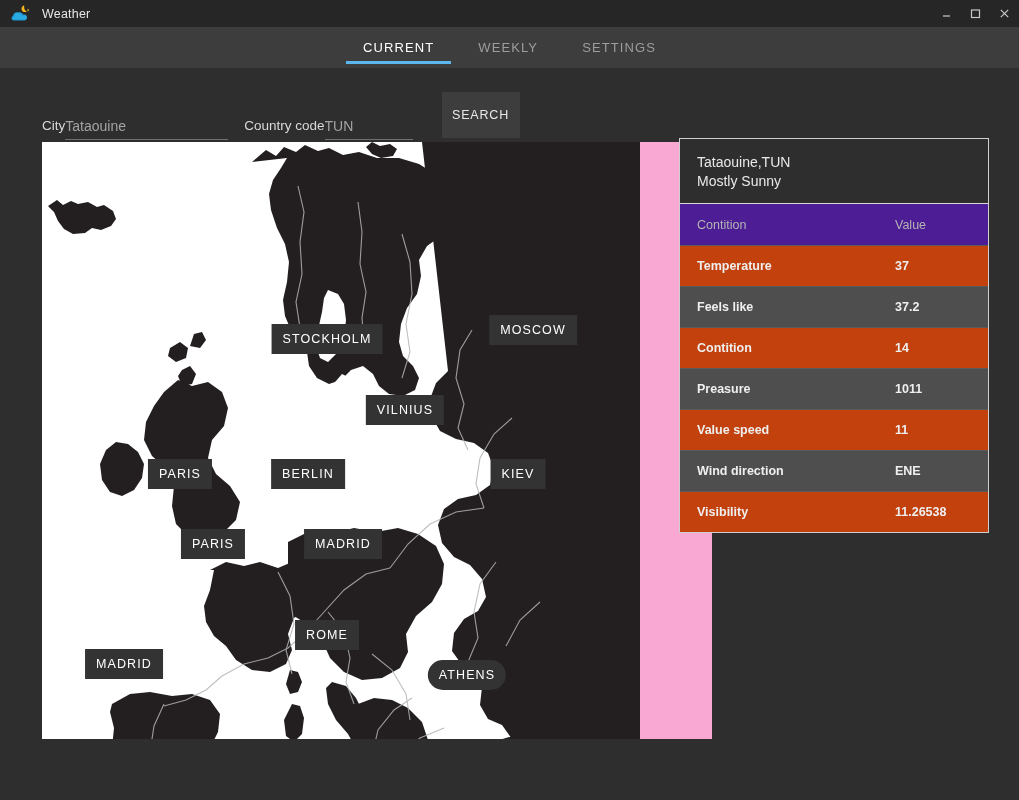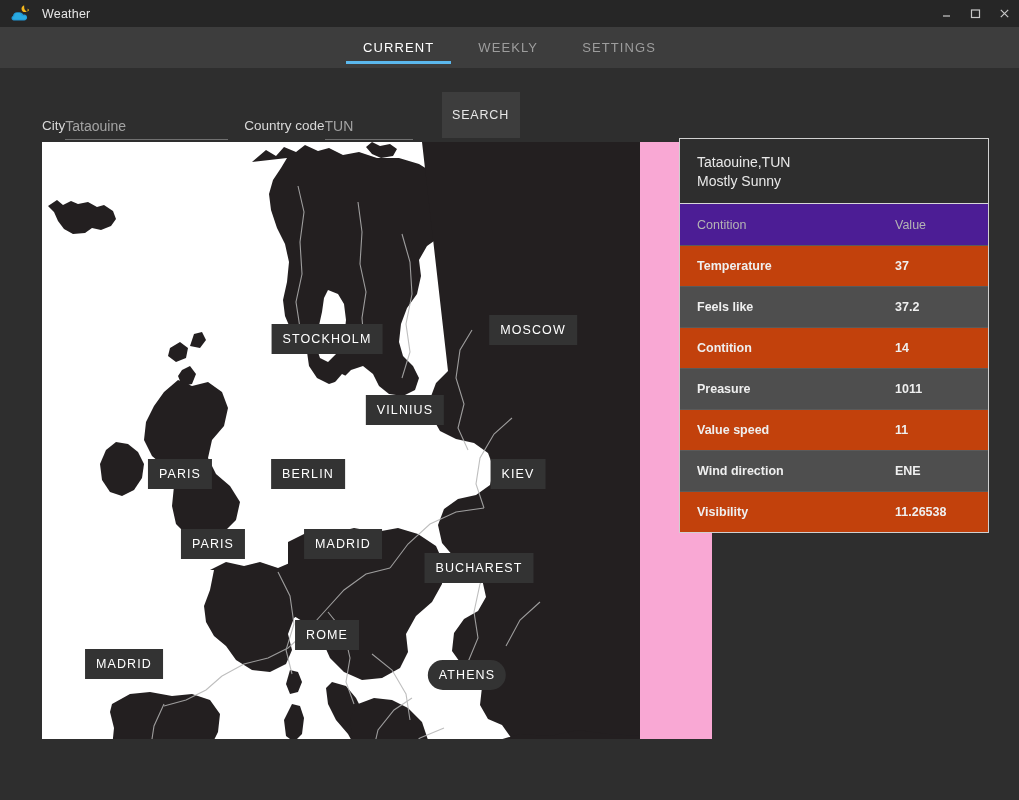--- a/index.html
+++ b/index.html
@@ -231,21 +231,20 @@
     </svg>
 
     <div class="city-pill" style="left:285px;  top:197px;">STOCKHOLM</div>
     <div class="city-pill" style="left:491px;  top:188px;">MOSCOW</div>
     <div class="city-pill" style="left:363px;  top:268px;">VILNIUS</div>
     <div class="city-pill" style="left:138px;  top:332px;">PARIS</div>
     <div class="city-pill" style="left:266px;  top:332px;">BERLIN</div>
     <div class="city-pill" style="left:476px;  top:332px;">KIEV</div>
     <div class="city-pill" style="left:171px;  top:402px;">PARIS</div>
     <div class="city-pill" style="left:301px;  top:402px;">MADRID</div>
-    <div class="city-pill" style="left:437px;  top:426px;">BUCHAREST</div>
     <div class="city-pill" style="left:285px;  top:493px;">ROME</div>
     <div class="city-pill" style="left:82px;   top:522px;">MADRID</div>
     <div class="city-pill" style="left:425px;  top:533px;border-radius:15px;">ATHENS</div>
   </div>
 
   <div id="info-panel">
     <div id="panel-head">
       <div>Tataouine,TUN</div>
       <div>Mostly Sunny</div>
     </div>

